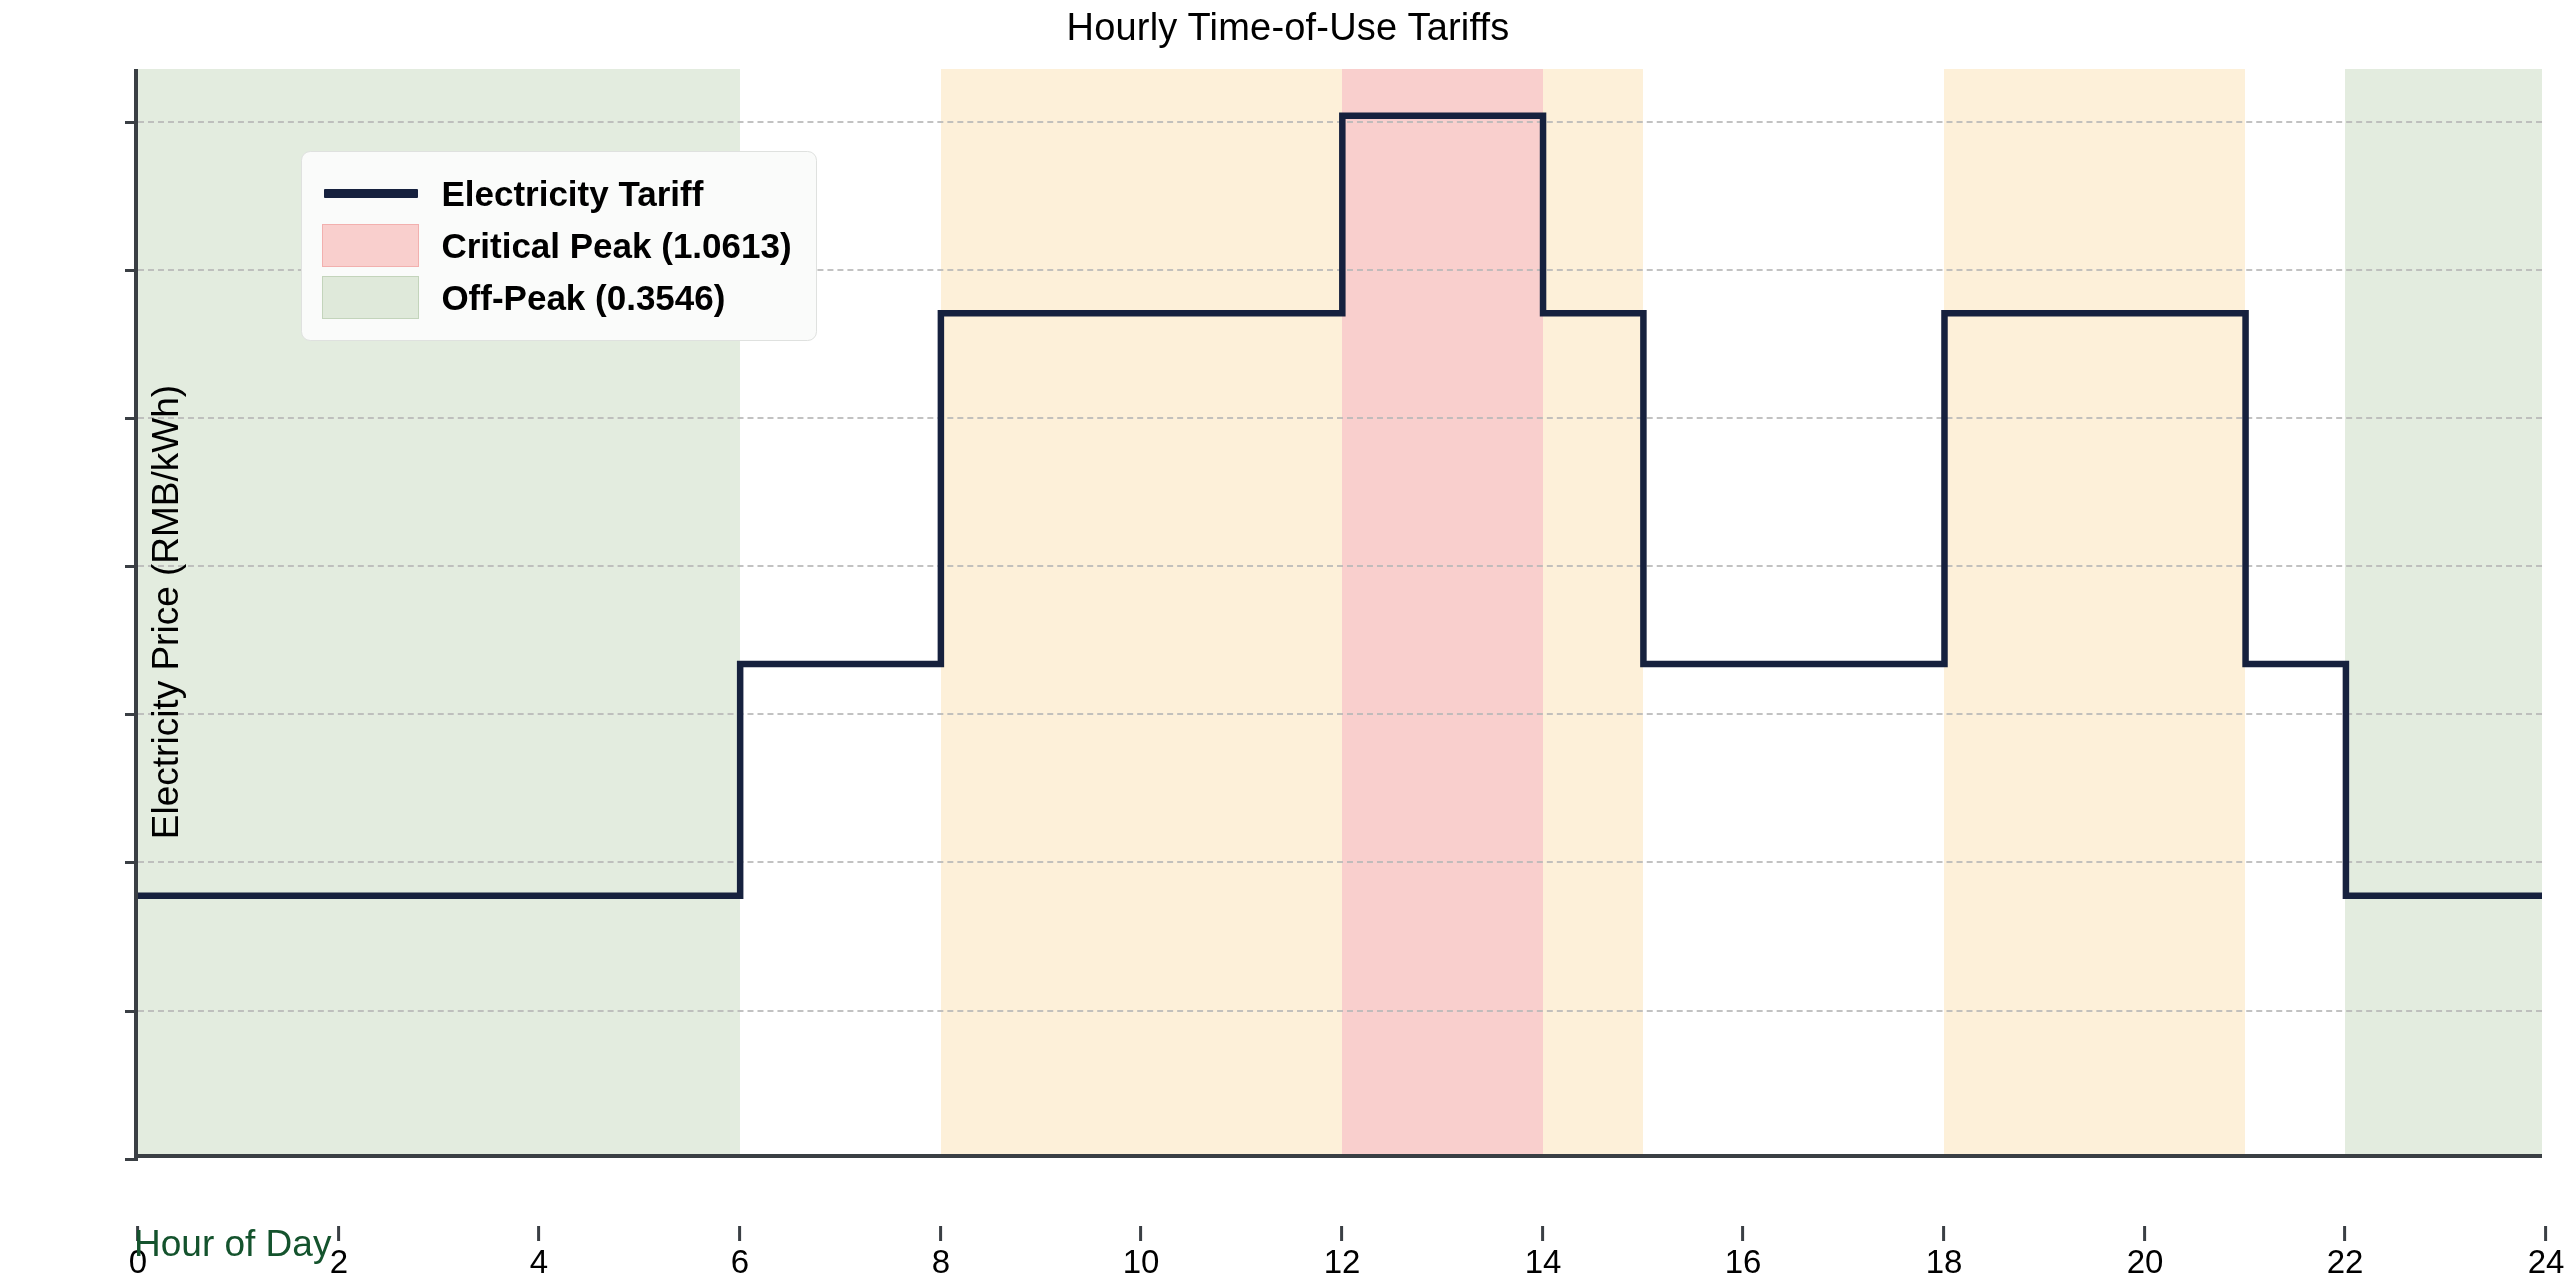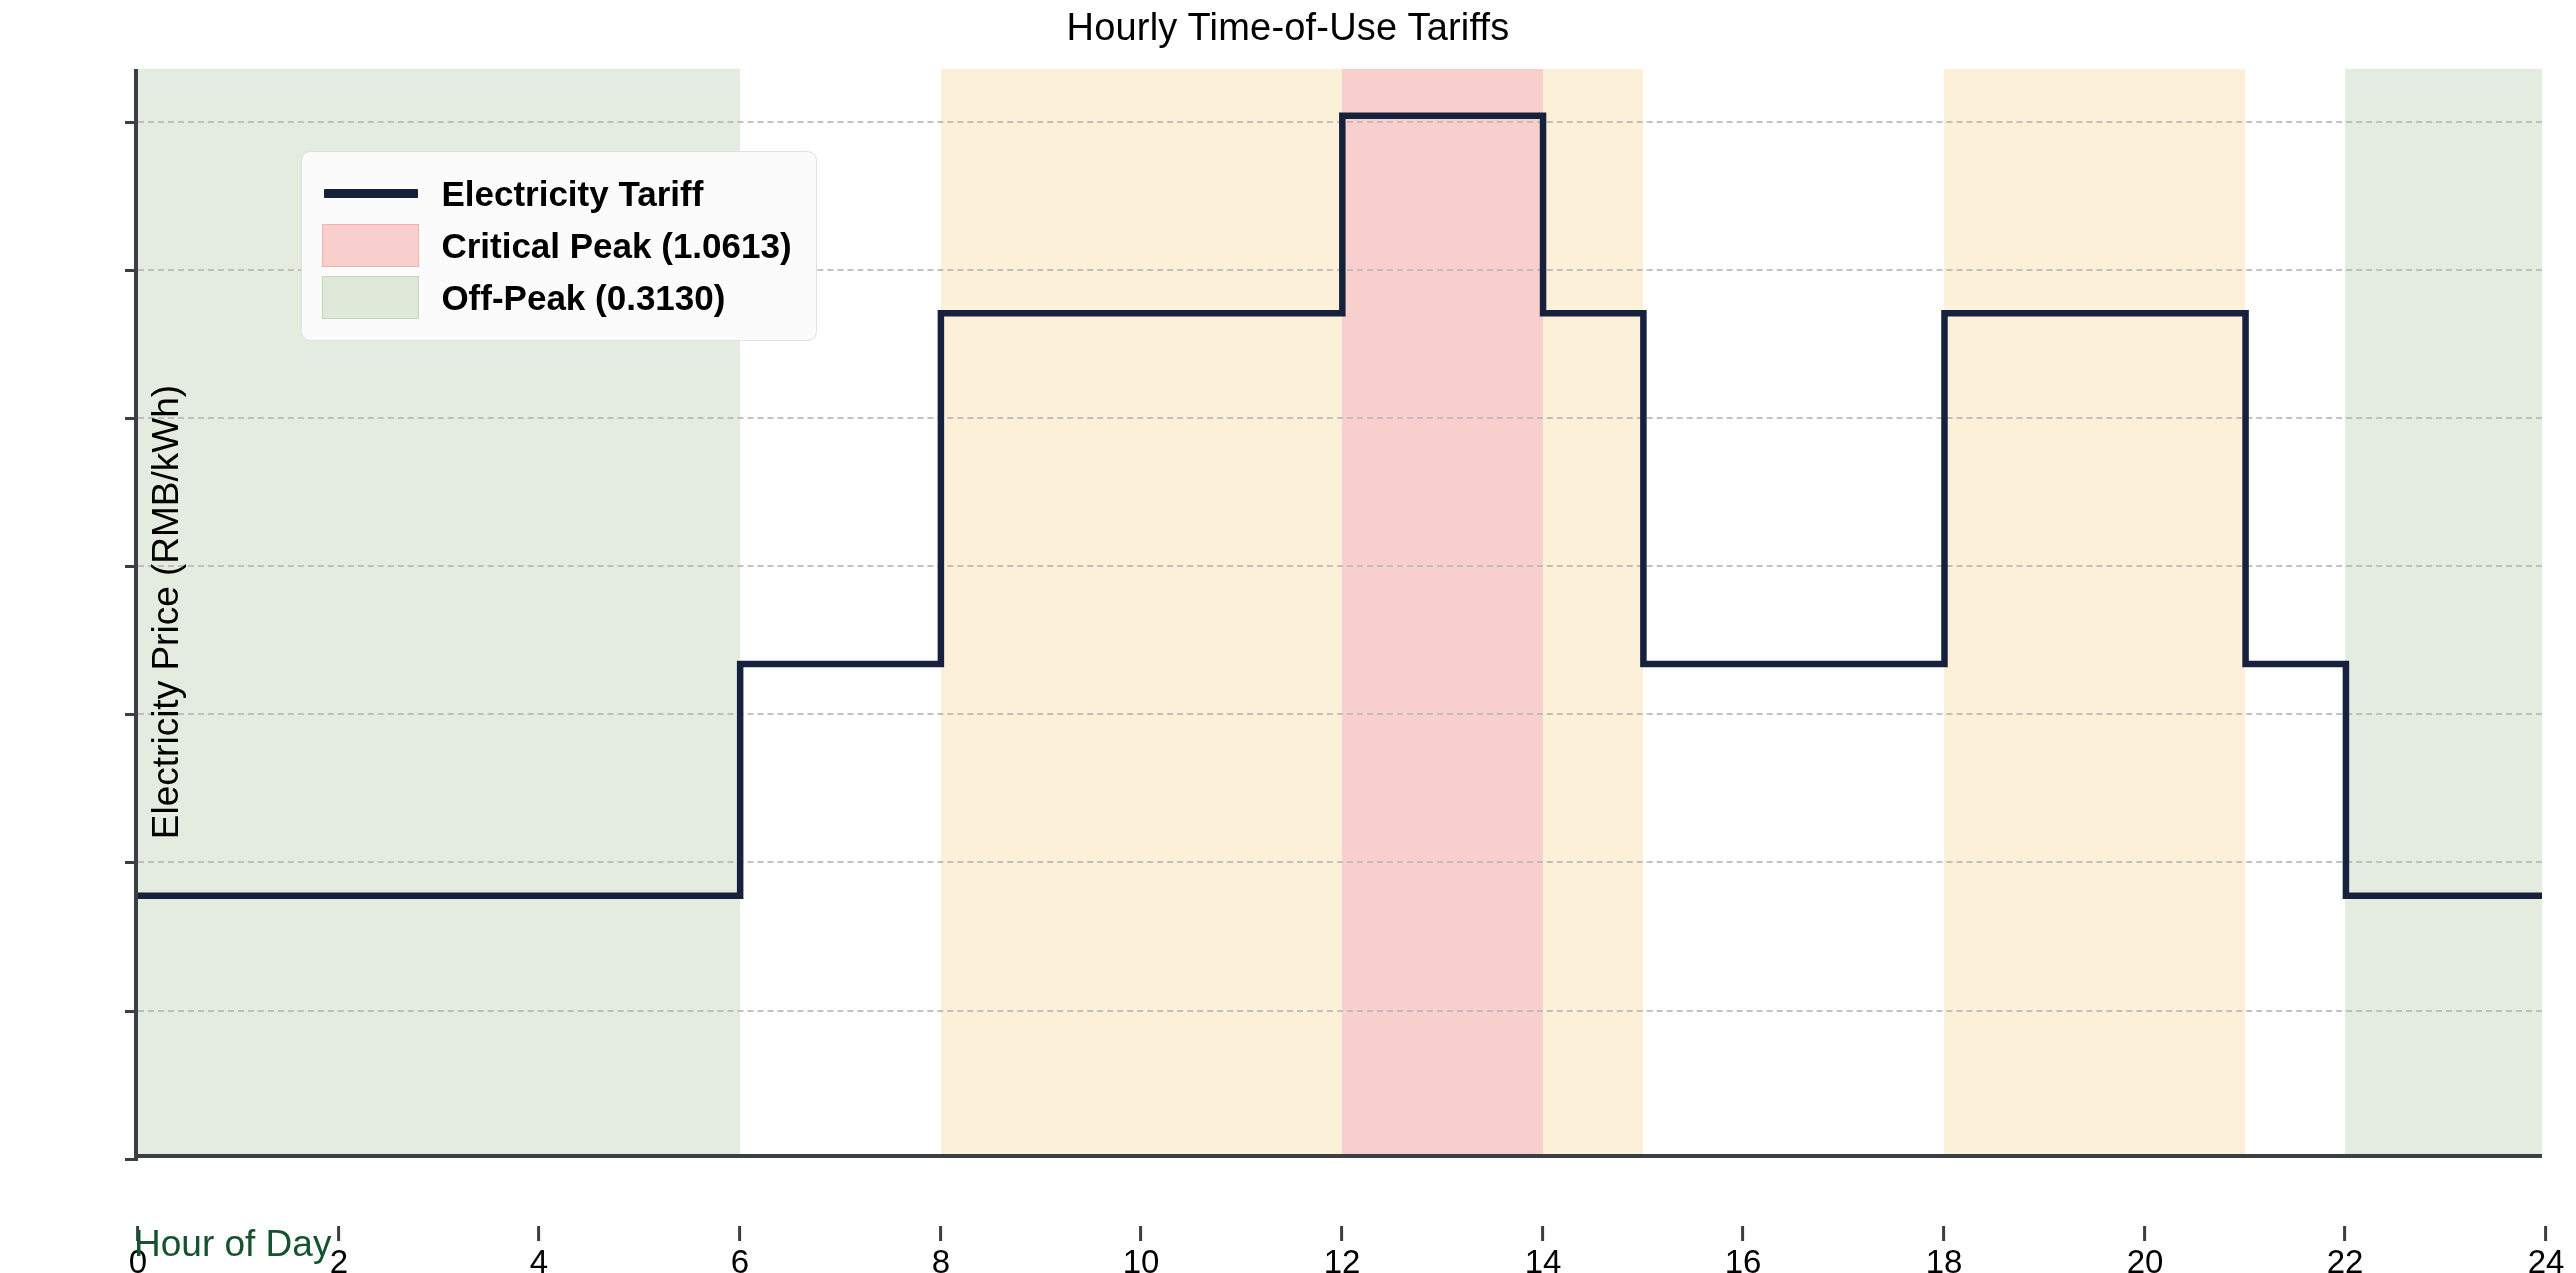--- a/index.html
+++ b/index.html
@@ -251,21 +251,21 @@
         <div class="legend-row">
           <span class="legend-key line-key"></span>
           <span class="legend-text">Electricity Tariff</span>
         </div>
         <div class="legend-row">
           <span class="legend-key patch-key" style="background: rgb(249, 207, 205); border-color: rgb(242, 176, 174);"></span>
           <span class="legend-text">Critical Peak (1.0613)</span>
         </div>
         <div class="legend-row">
           <span class="legend-key patch-key" style="background: rgb(223, 233, 218); border-color: rgb(195, 212, 187);"></span>
-          <span class="legend-text">Off-Peak (0.3130)</span>
+          <span class="legend-text">Off-Peak (0.3546)</span>
         </div>
       </div>
   </div>
 
   <div id="xlabel">Hour of Day</div>
 
 </div>
 
 
 </body></html>

